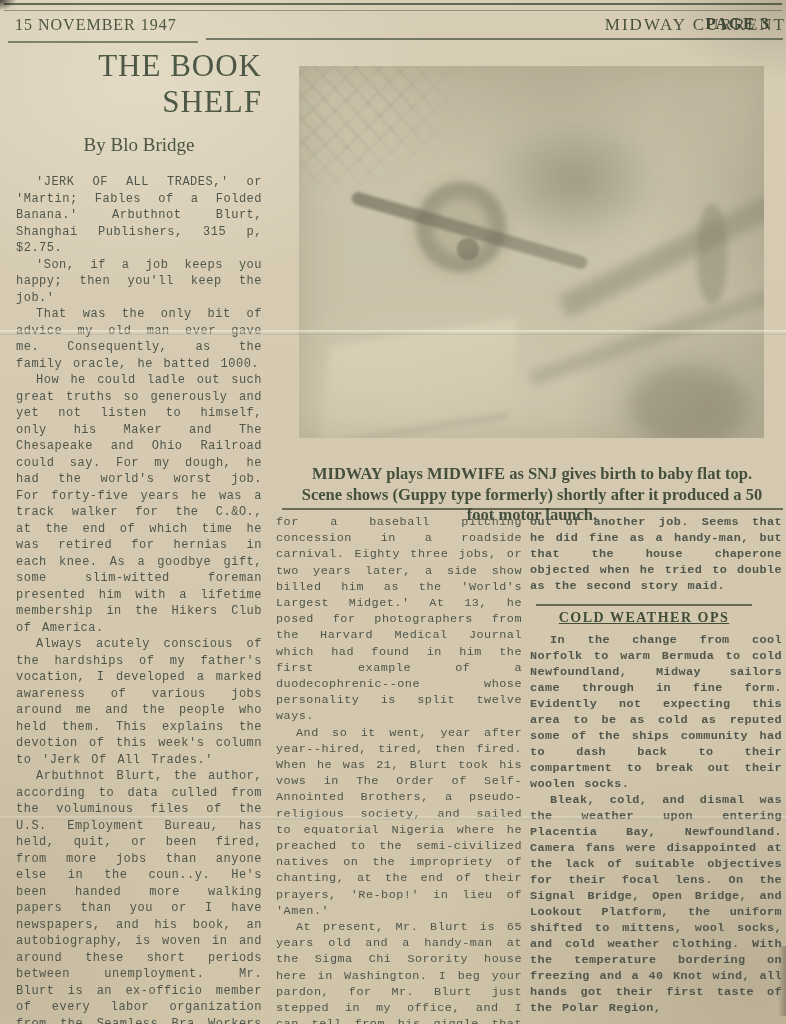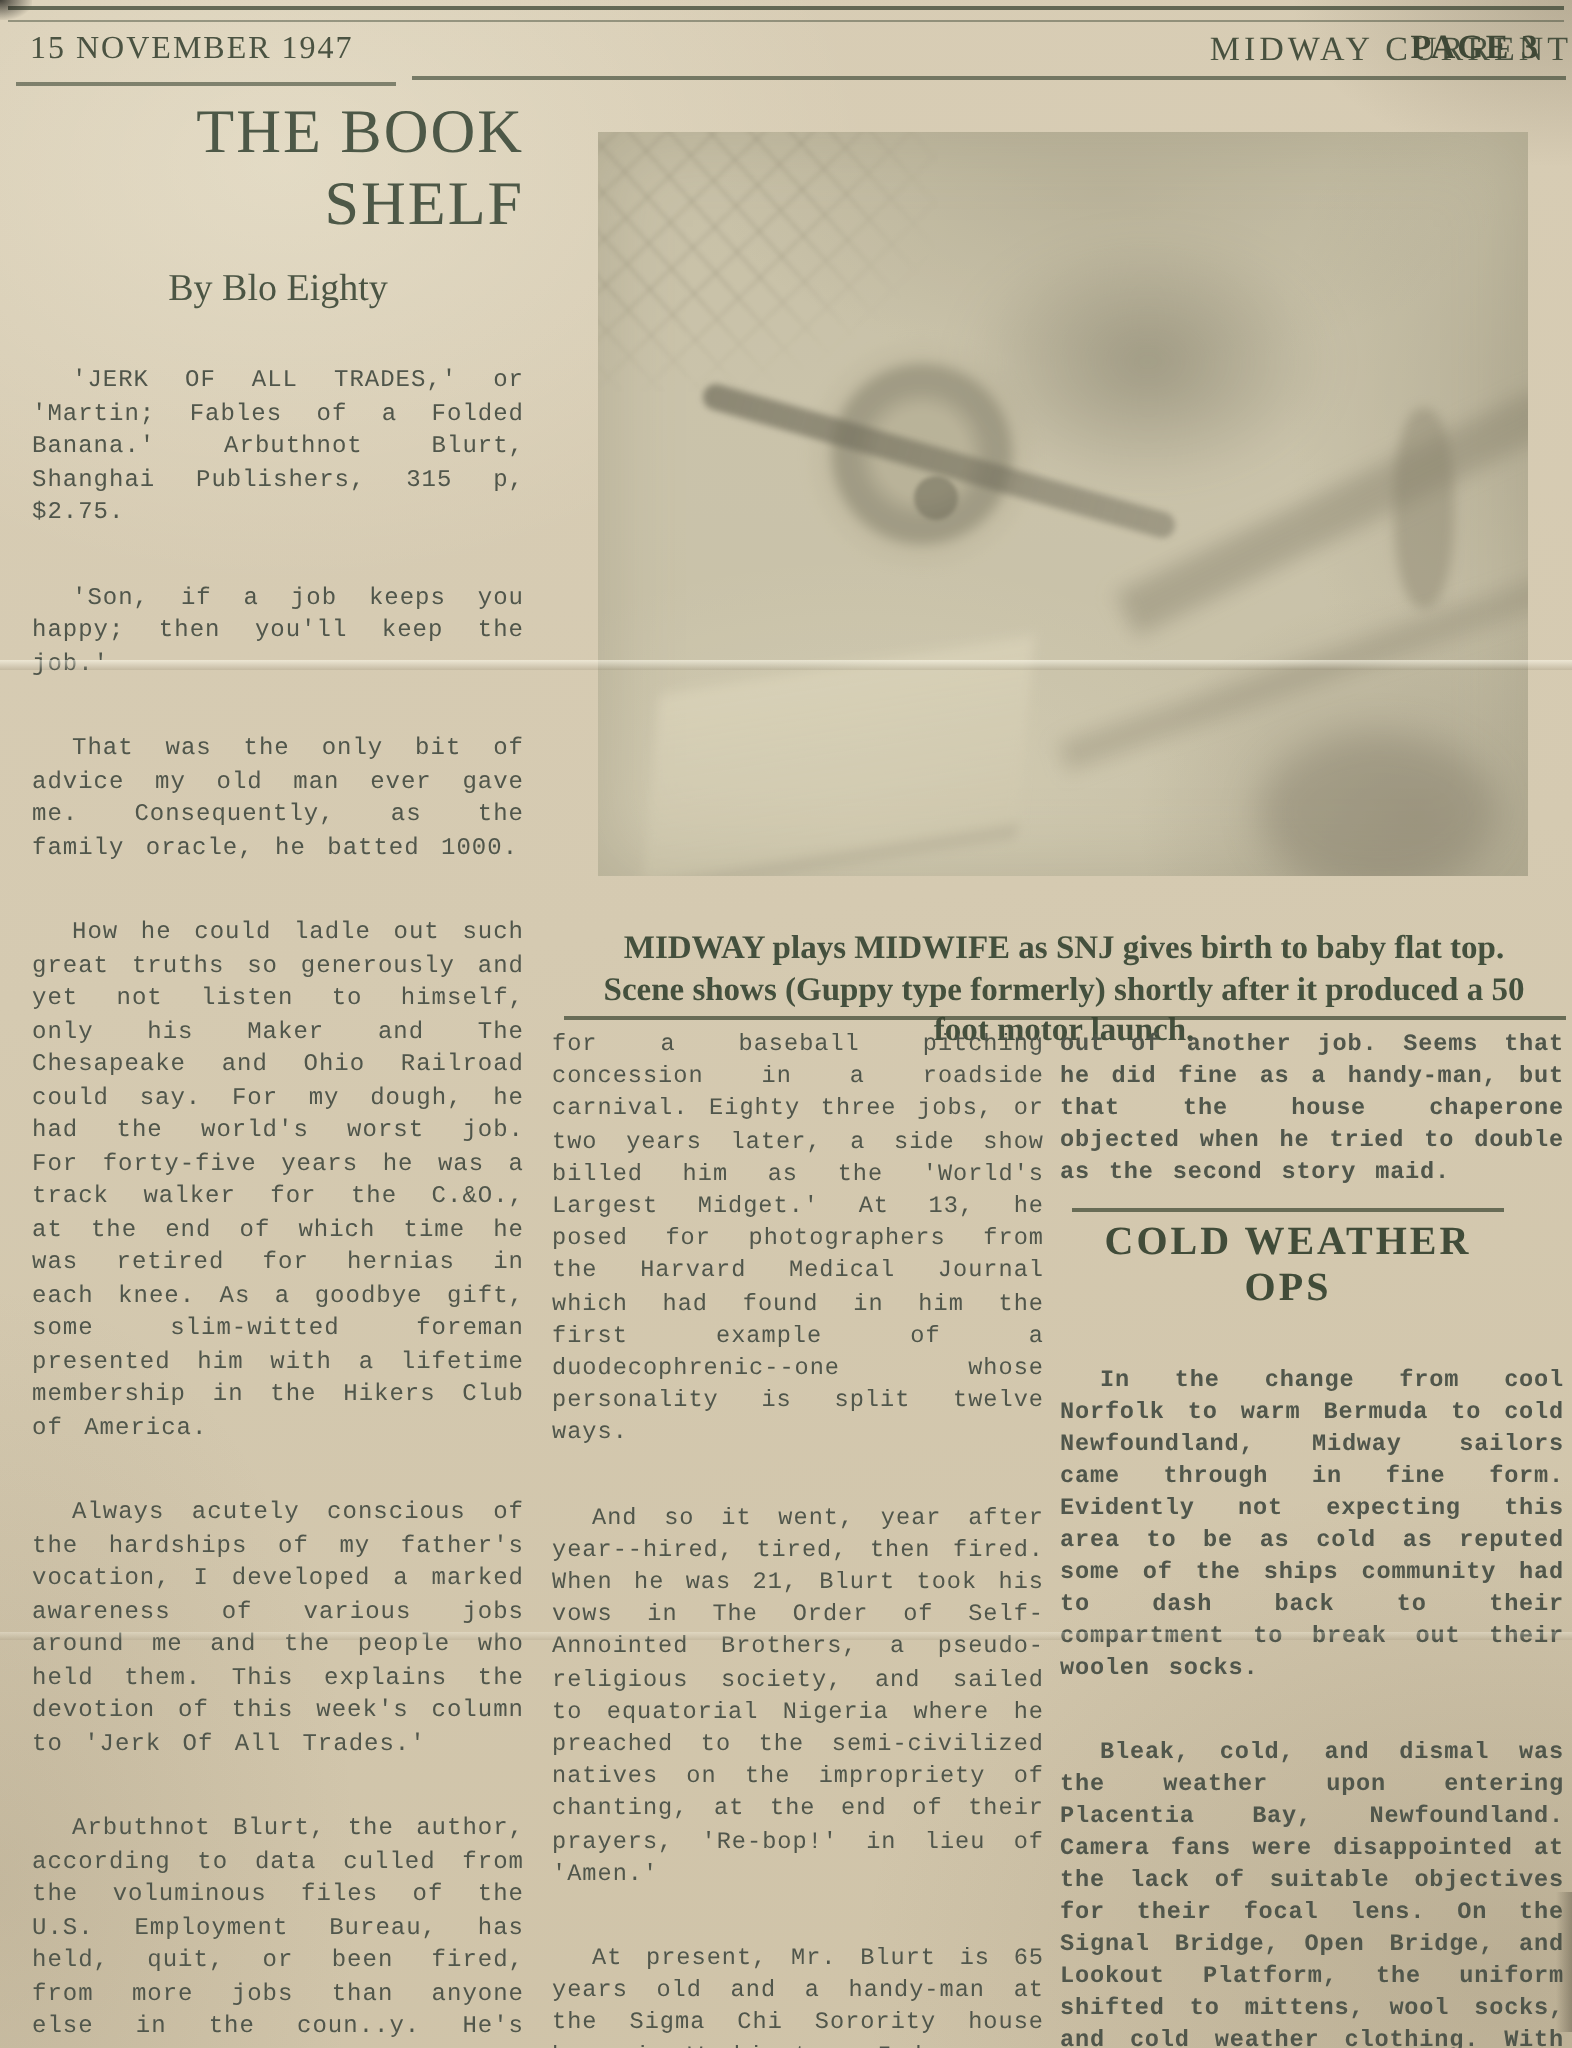--- a/index.html
+++ b/index.html
@@ -13,41 +13,41 @@
       linear-gradient(173deg, #d8cdb5 0%, #d5cab1 45%, #cfc3a8 100%);
   }
   .serif { font-family:"Liberation Serif","DejaVu Serif",serif; }
   .tw {
     font-family:"Liberation Mono","DejaVu Sans Mono",monospace;
     color:#50564b; text-align:justify; margin:0;
   }
   .col-left  .tw { font-size:12px;   line-height:16.5px; letter-spacing:0.5px; word-spacing:3px; }
   .col-mid   .tw { font-size:11.8px; line-height:16.2px; letter-spacing:0.5px; word-spacing:2px; }
   .col-right .tw { font-size:11.8px; line-height:16.0px; letter-spacing:0.4px; word-spacing:2px;font-weight:bold; }
-  .ind { text-indent:20px;margin-top:26px; }
+  .ind { text-indent:20px; }
 
   
   .top-rule { position:absolute; left:4px; right:4px; top:3px; height:5px;
     border-top:2px solid rgba(60,70,52,0.75); border-bottom:1px solid rgba(60,70,52,0.45); }
   .hdr-date  { position:absolute; left:15px;  top:16px; font-size:16px; color:#4b5342; letter-spacing:1px; }
   .hdr-title { position:absolute; left:0; right:0; top:15px; text-align:right; font-size:17px; color:#48513f; letter-spacing:2px; }
   .hdr-page  { position:absolute; right:16px; top:14px; font-size:17px; font-weight:bold; color:#3f4836; letter-spacing:1px; }
   .hdr-rule-left  { position:absolute; left:8px;  top:41px; width:190px; height:2px; background:rgba(62,72,54,0.6); }
   .hdr-rule-right { position:absolute; left:206px; right:3px; top:38px; height:2px; background:rgba(62,72,54,0.65); }
 
   
   .col-left  { position:absolute; left:16px;  top:48px;  width:246px; }
   .col-mid   { position:absolute; left:276px; top:514px; width:246px; }
   .col-right { position:absolute; left:530px; top:514px; width:252px; }
 
   .headline { font-size:31px; color:#4d5847; letter-spacing:1px; text-align:right; margin:0 0 14px 0; font-weight:normal; }
   .byline   { font-size:19px; color:#4b5544; text-align:center; margin:0 0 18px 0; }
 
   .section-head-wrap { width:216px; margin:10px 0 6px 6px; border-top:2px solid rgba(58,68,48,0.7); padding-top:4px; }
-  .section-head { font-size:20px; font-weight:bold; color:#414c39; letter-spacing:1.5px; text-align:center; margin:0; }
+  .section-head { font-size:14px; font-weight:bold; color:#414c39; letter-spacing:1.5px; text-align:center; margin:0;text-decoration:underline; }
 
   
   .photo { position:absolute; left:299px; top:66px; width:465px; height:372px; overflow:hidden;
     background:
       radial-gradient(ellipse 200px 160px at 88% 92%, rgba(85,80,62,0.30), transparent 70%),
       radial-gradient(ellipse 260px 120px at 55% 8%,  rgba(120,114,92,0.25), transparent 75%),
       radial-gradient(ellipse 150px 260px at 97% 35%, rgba(118,112,90,0.28), transparent 72%),
       radial-gradient(ellipse 320px 200px at 28% 95%, rgba(230,224,200,0.45), transparent 70%),
       linear-gradient(184deg,#c3bca4 0%, #c8c1aa 40%, #c4bda5 100%);
     box-shadow: inset 0 0 40px rgba(110,102,80,0.35);
@@ -104,21 +104,21 @@
 
   <div class="top-rule"></div>
   <div class="serif hdr-date">15 NOVEMBER 1947</div>
   <div class="serif hdr-title">MIDWAY CURRENT</div>
   <div class="serif hdr-page">PAGE 3</div>
   <div class="hdr-rule-left"></div>
   <div class="hdr-rule-right"></div>
 
   <div class="col-left">
     <h1 class="serif headline">THE BOOK SHELF</h1>
-    <div class="serif byline">By Blo Eighty</div>
+    <div class="serif byline">By Blo Bridge</div>
     <p class="tw ind">'JERK OF ALL TRADES,' or 'Martin; Fables of a Folded Banana.' Arbuthnot Blurt, Shanghai Publishers, 315 p, $2.75.</p>
     <p class="tw ind">'Son, if a job keeps you happy; then you'll keep the job.'</p>
     <p class="tw ind">That was the only bit of advice my old man ever gave me. Consequently, as the family oracle, he batted 1000.</p>
     <p class="tw ind">How he could ladle out such great truths so generously and yet not listen to himself, only his Maker and The Chesapeake and Ohio Railroad could say. For my dough, he had the world's worst job. For forty-five years he was a track walker for the C.&amp;O., at the end of which time he was retired for hernias in each knee. As a goodbye gift, some slim-witted foreman presented him with a lifetime membership in the Hikers Club of America.</p>
     <p class="tw ind">Always acutely conscious of the hardships of my father's vocation, I developed a marked awareness of various jobs around me and the people who held them. This explains the devotion of this week's column to 'Jerk Of All Trades.'</p>
     <p class="tw ind">Arbuthnot Blurt, the author, according to data culled from the voluminous files of the U.S. Employment Bureau, has held, quit, or been fired, from more jobs than anyone else in the coun..y. He's been handed more walking papers than you or I have newspapers, and his book, an autobiography, is woven in and around these short periods between unemployment. Mr. Blurt is an ex-officio member of every labor organization from the Seamless Bra Workers Union No. 493 to the East Coast Leaf Pickers Guild. At nine, his head served as a bull's-eye</p>
   </div>
 
   <div class="photo" title="Faded photograph of an SNJ aircraft with propeller on MIDWAY hangar deck beside a motor launch">
     <div class="ph ph-net"></div>

